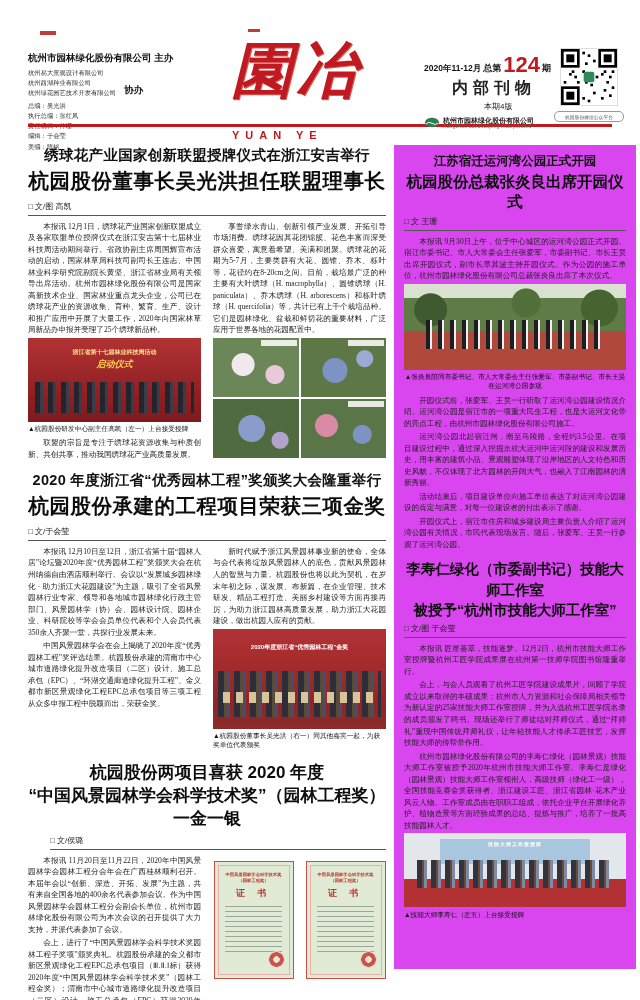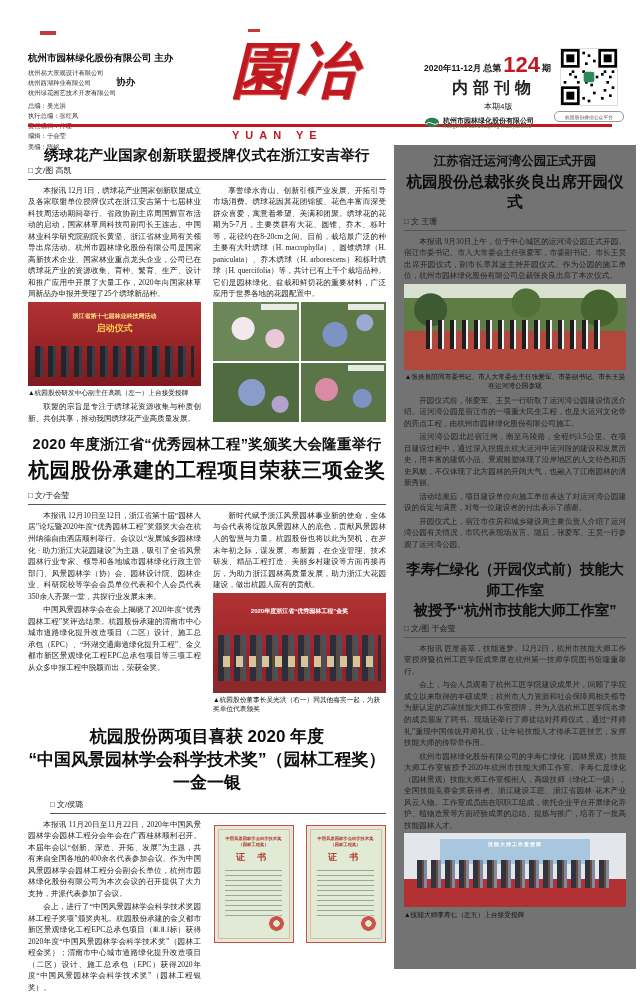--- a/index.html
+++ b/index.html
@@ -10,21 +10,21 @@
     font-family:"Liberation Serif", serif; color:#222;
   }
 
   
   .print-mark { position:absolute; background:#c43a36; }
   .pm1 { left:40px; top:31px; width:16px; height:4px; }
   .pm2 { left:248px; top:29px; width:12px; height:3px; }
 
   .pub-info { position:absolute; left:28px; top:52px; width:205px; }
   .pub-org { font-family:"Liberation Sans",sans-serif; font-weight:bold; font-size:9.5px; color:#111; }
-  .pub-coorgs { display:flex; align-items:center; margin-top:3px; }
+  .pub-coorgs { display:flex; align-items:flex-end; gap:8px; margin-top:3px; }
   .coorg-lines div { font-size:6.3px; line-height:1.55; color:#333; }
   .co-label { font-family:"Liberation Sans",sans-serif; font-weight:bold; font-size:9.5px; color:#111; }
   .pub-staff div { font-size:6.3px; line-height:1.6; color:#333; }
   .pub-staff { margin-top:4px; }
 
   .masthead { position:absolute; left:232px; top:34px; width:196px; text-align:left; }
   .masthead-title {
     font-family:"DejaVu Serif", serif; font-weight:bold; font-style:italic;
     font-size:60px; line-height:1.2; color:#c01920; letter-spacing:4px;
     text-shadow:1px 1px 0 #d85a55;
@@ -54,21 +54,21 @@
   .qr-caption {
     position:absolute; left:554px; top:111px; width:70px; text-align:center;
     font-size:4.8px; color:#555; border:0.5px solid #999; border-radius:5px; padding:1.5px 0;
     font-family:"Liberation Sans",sans-serif;
   }
 
   
   .left-col { position:absolute; left:28px; top:146px; width:358px; }
   .right-panel {
     position:absolute; left:394px; top:145px; width:242px; height:824px;
-    background:#737373; padding:8px 10px; overflow:hidden;
+    background:#d946ef; padding:8px 10px; overflow:hidden;
   }
 
   .kicker { font-family:"Liberation Sans",sans-serif; font-weight:600; font-size:14.5px; text-align:center; color:#111; letter-spacing:0.3px; }
   .headline { font-family:"Liberation Sans",sans-serif; font-weight:800; font-size:20.5px; text-align:center; color:#0d0d0d; margin:2px 0 6px; letter-spacing:0.5px; }
   .headline2 { font-family:"Liberation Sans",sans-serif; font-weight:800; font-size:17px; text-align:center; color:#0d0d0d; line-height:1.35; }
   .byline-row { font-family:"Liberation Sans",sans-serif; font-size:8px; color:#222; border-bottom:1px solid #555; padding-bottom:2.5px; margin-bottom:5px; }
   .article { margin-bottom:9px; }
   .cols { display:flex; gap:12px; }
   .subcol { width:173px; }
   p.body { font-size:7.6px; line-height:1.52; text-align:justify; text-indent:2em; margin-bottom:2px; }
@@ -77,21 +77,21 @@
 
   
   .r-kicker { font-family:"Liberation Sans",sans-serif; font-weight:600; font-size:12.5px; text-align:center; color:#111; }
   .r-headline { font-family:"Liberation Sans",sans-serif; font-weight:800; font-size:15.5px; text-align:center; color:#0d0d0d; margin:2px 0 4px; line-height:1.3; }
   .r-headline2 { font-family:"Liberation Sans",sans-serif; font-weight:800; font-size:14.5px; text-align:center; color:#0d0d0d; line-height:1.4; }
 
   
   .photo { position:relative; overflow:hidden; margin-top:2px; }
   .photo-stage1 { height:84px; background:linear-gradient(#b23234,#8e1f22 70%,#7d1b1e); }
   .banner-line1 { position:absolute; top:10px; left:0; right:0; text-align:center; font-size:6px; font-weight:bold; color:#ffe08a; font-family:"Liberation Sans",sans-serif; }
-  .banner-line2 { position:absolute; top:20px; left:0; right:0; text-align:center; font-size:9px; font-weight:bold; color:#ffd34d; }
+  .banner-line2 { position:absolute; top:20px; left:0; right:0; text-align:center; font-size:9px; font-weight:bold; font-style:italic; color:#ffd34d; }
   .crowd { position:absolute; left:4%; right:4%; bottom:10%; height:38%;
     background:repeating-linear-gradient(90deg,#23242c 0 5px,#3a3d49 5px 8px,rgba(0,0,0,0) 8px 13px); }
   .plaques { position:absolute; left:6%; right:6%; bottom:26%; height:11%;
     background:repeating-linear-gradient(90deg,#d8c49a 0 7px,rgba(0,0,0,0) 7px 13px); }
 
   .collage { height:120px; display:grid; grid-template-columns:1fr 1fr; grid-template-rows:1fr 1fr; gap:2px; margin-top:2px; }
   .tile { position:relative; }
   .tile-label { position:absolute; top:2px; right:2px; width:42%; height:6px; background:rgba(255,255,255,.85); }
   .tile-a { background:radial-gradient(circle at 35% 45%, #f2e9ef 0 11px, rgba(0,0,0,0) 12px),
             radial-gradient(circle at 72% 62%, #e9c9d8 0 9px, rgba(0,0,0,0) 10px), #6b8757; }
@@ -225,20 +225,21 @@
       </g>
       <rect x="8.5" y="8.5" width="4" height="4" rx="0.8" fill="#2e8b57"></rect>
     </svg>
   </div>
   <div class="qr-caption">杭园股份微信公众平台</div>
 
   <div class="left-col">
 
     <div class="article">
       <div class="kicker">绣球花产业国家创新联盟授牌仪式在浙江安吉举行</div>
+      <div class="headline">杭园股份董事长吴光洪担任联盟理事长</div>
       <div class="byline-row">□ 文/图  高凯</div>
       <div class="cols">
         <div class="subcol">
           <p class="body"><b class="lead">本报讯</b>
             <span>12月1日，绣球花产业国家创新联盟成立及各家联盟单位授牌仪式在浙江安吉第十七届林业科技周活动期间举行。省政协副主席周国辉宣布活动的启动，国家林草局科技司副司长王连志、中国林业科学研究院副院长黄坚、浙江省林业局有关领导出席活动。杭州市园林绿化股份有限公司是国家高新技术企业、国家林业重点龙头企业，公司已在绣球花产业的资源收集、育种、繁育、生产、设计和推广应用中开展了大量工作，2020年向国家林草局新品办申报并受理了25个绣球新品种。</span></p>
           <div class="photo photo-stage1">
             <div class="banner-line1">浙江省第十七届林业科技周活动</div>
             <div class="banner-line2">启动仪式</div>
             <div class="crowd"></div>
           </div>
@@ -329,21 +330,21 @@
         <div class="park-crowd"></div>
       </div>
       <div class="caption" style="text-align:center;">▲张炎良陪同市委书记、市人大常委会主任张爱军、市委副书记、市长王昊在运河湾公园参观</div>
       <p class="body"><span>开园仪式前，张爱军、王昊一行听取了运河湾公园建设情况介绍。运河湾公园是宿迁市的一项重大民生工程，也是大运河文化带的亮点工程，由杭州市园林绿化股份有限公司施工。</span></p>
       <p class="body"><span>运河湾公园北起宿迁闸，南至马陵路，全程约3.5公里。在项目建设过程中，通过深入挖掘京杭大运河中运河段的建设和发展历史，用丰富的建筑小品、景观雕塑体现了沿岸地区的人文特色和历史风貌，不仅体现了北方园林的开阔大气，也融入了江南园林的清新秀丽。</span></p>
       <p class="body"><span>活动结束后，项目建设单位向施工单位表达了对运河湾公园建设的肯定与满意，对每一位建设者的付出表示了感谢。</span></p>
       <p class="body"><span>开园仪式上，宿迁市住房和城乡建设局主要负责人介绍了运河湾公园有关情况，市民代表现场发言。随后，张爱军、王昊一行参观了运河湾公园。</span></p>
     </div>
 
     <div class="article">
-      <div class="r-headline2">李寿仁绿化（开园仪式前）技能大师工作室</div>
+      <div class="r-headline2">李寿仁绿化（市委副书记）技能大师工作室</div>
       <div class="r-headline2">被授予“杭州市技能大师工作室”</div>
       <div class="byline-row" style="margin-top:3px;">□ 文/图  于会莹</div>
       <p class="body"><b class="lead">本报讯</b>
         <span>匠星荟萃，技能逐梦。12月2日，杭州市技能大师工作室授牌暨杭州工匠学院成果展在杭州第一技师学院图书馆隆重举行。</span></p>
       <p class="body"><span>会上，与会人员观看了杭州工匠学院建设成果片，回顾了学院成立以来取得的丰硕成果；杭州市人力资源和社会保障局相关领导为新认定的25家技能大师工作室授牌，并为入选杭州工匠学院名录的成员颁发了聘书。现场还举行了师徒结对拜师仪式，通过“拜师礼”重现中国传统拜师礼仪，让年轻技能人才传承工匠技艺，发挥技能大师的传帮带作用。</span></p>
       <p class="body"><span>杭州市园林绿化股份有限公司的李寿仁绿化（园林景观）技能大师工作室被授予2020年杭州市技能大师工作室。李寿仁是绿化（园林景观）技能大师工作室领衔人，高级技师（绿化工一级），全国技能竞赛金奖获得者、浙江建设工匠、浙江省园林·花木产业风云人物。工作室成员由在职职工组成，依托企业平台开展绿化养护、植物造景等方面经验成果的总结、提炼与推广，培养了一批高技能园林人才。</span></p>
       <div class="photo photo-stage2">
         <div class="screen">
           <div class="screen-text">技能大师工作室授牌</div>
         </div>

